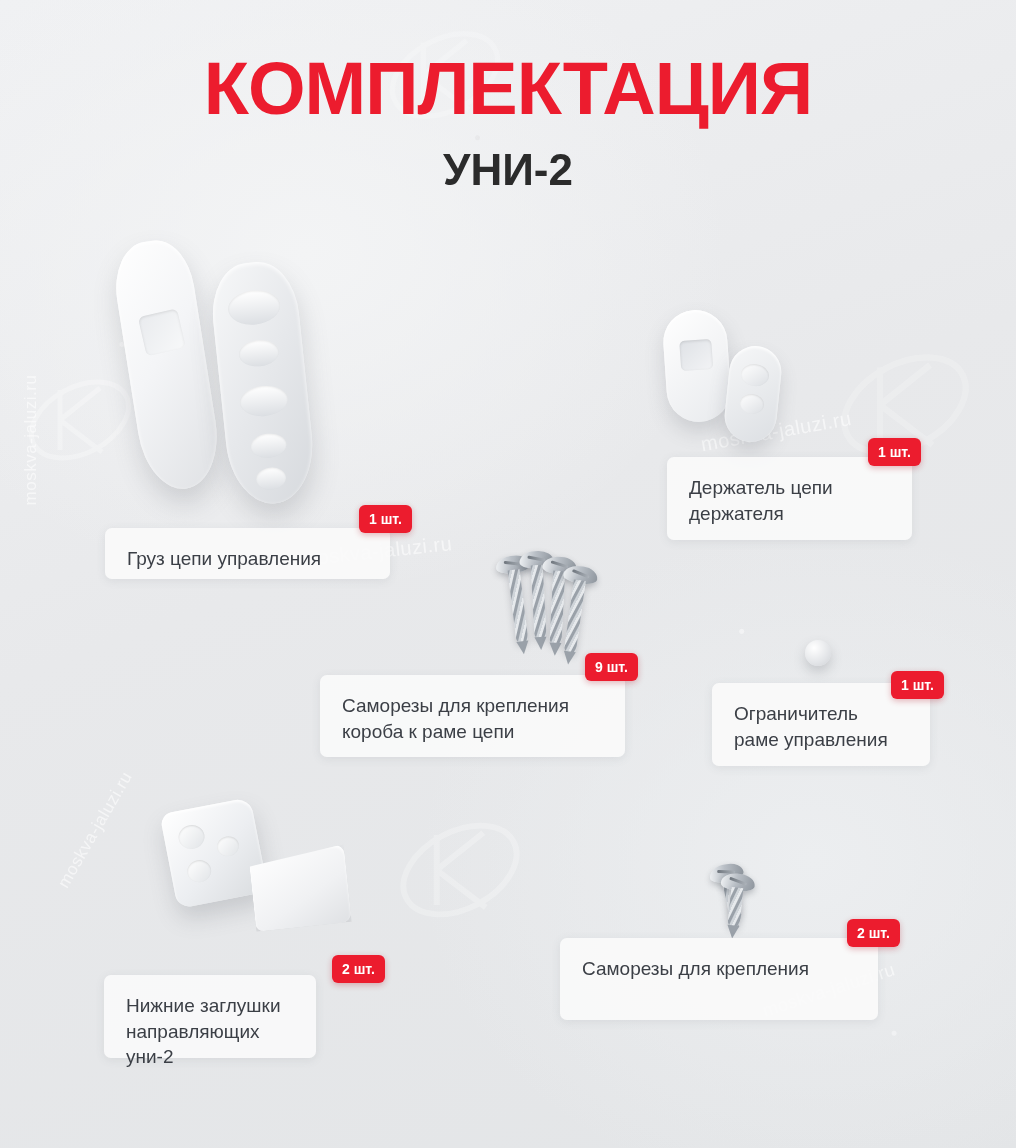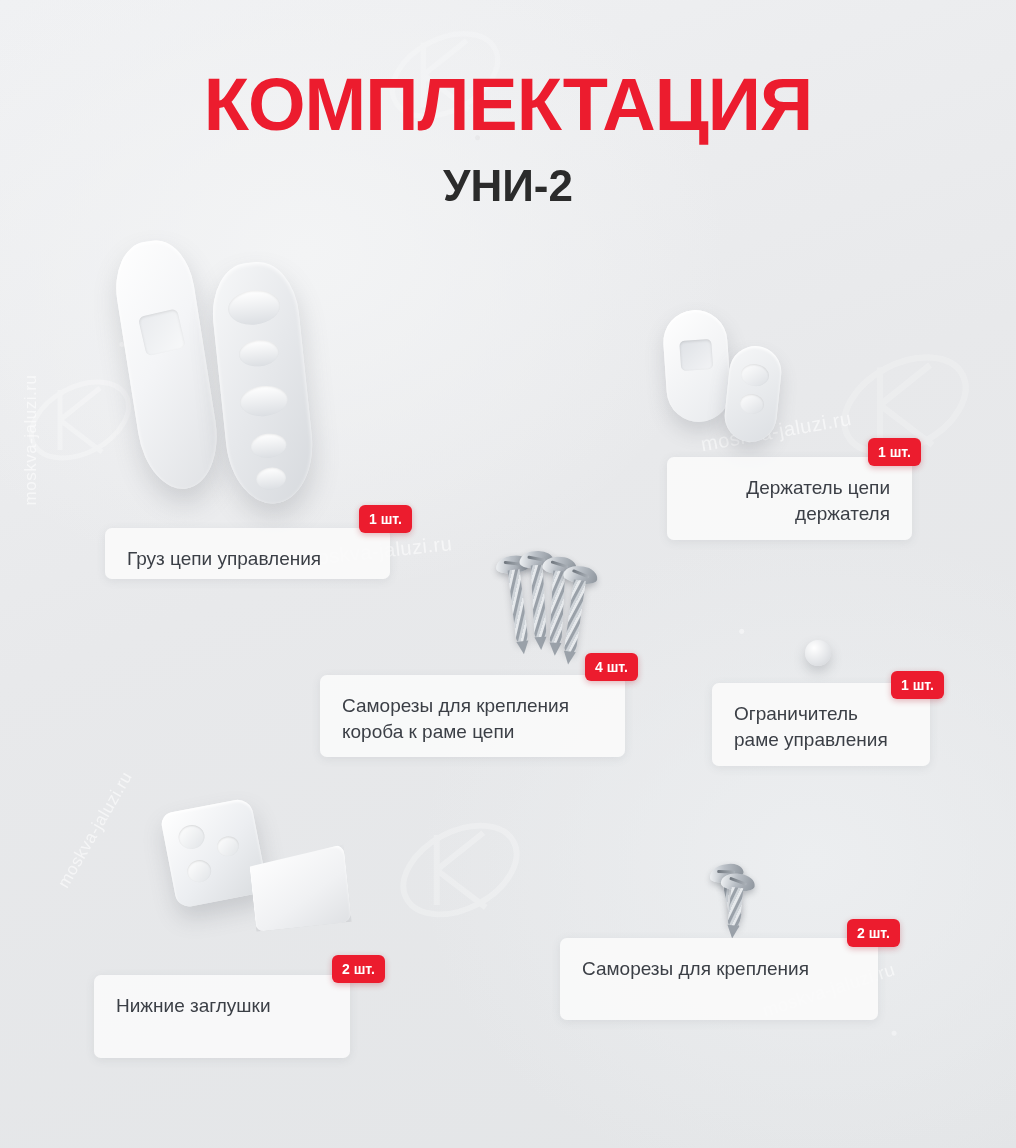--- a/index.html
+++ b/index.html
@@ -64,21 +64,21 @@
     left: 0;
     width: 100%;
     text-align: center;
   }
   .title {
     font-size: 74px;
     line-height: 1;
     font-weight: 700;
     color: #ec1c2e;
     letter-spacing: -1px;
-    margin: 16px;
+    margin: 0;
   }
   .subtitle {
     font-size: 44px;
     line-height: 1;
     font-weight: 700;
     color: #2b2b2b;
     margin: 22px 0 8px 0;
     letter-spacing: 0px;
   }
 
@@ -295,21 +295,21 @@
   </div>
   <div class="badge" style="left:359px; top:505px;">1 шт.</div>
 
   <div class="part" style="left:665px; top:310px; width:140px; height:140px;">
     <div class="holder-a"></div>
     <div class="holder-b">
       <div style="position:absolute;left:12px;top:18px;width:28px;height:22px;border-radius:50%;background:linear-gradient(140deg,#fff,#dcdfe3);box-shadow:inset 0 1px 2px rgba(0,0,0,.1);"></div>
       <div style="position:absolute;left:14px;top:48px;width:24px;height:20px;border-radius:50%;background:linear-gradient(140deg,#fff,#dcdfe3);box-shadow:inset 0 1px 2px rgba(0,0,0,.1);"></div>
     </div>
   </div>
-  <div class="caption" style="left:667px; top:457px; width:245px; height:83px;text-align:right;">
+  <div class="caption" style="left:667px; top:457px; width:245px; height:83px;">
     <div>Держатель цепи</div>
     <div>держателя</div>
   </div>
   <div class="badge" style="left:868px; top:438px;">1 шт.</div>
 
   <div class="part" style="left:495px; top:548px; width:130px; height:130px;">
     <div class="screw" style="left:0px; top:10px; transform:rotate(-7deg);">
       <div class="head"></div>
         <div class="shaft"></div>
         <div class="tip"></div>
@@ -327,41 +327,42 @@
     <div class="screw" style="left:70px; top:16px; transform:rotate(8deg);">
       <div class="head"></div>
         <div class="shaft"></div>
         <div class="tip"></div>
     </div>
   </div>
   <div class="caption" style="left:320px; top:675px; width:305px; height:82px;">
     <div>Саморезы для крепления</div>
     <div>короба к раме цепи</div>
   </div>
-  <div class="badge" style="left:585px; top:653px;">4 шт.</div>
+  <div class="badge" style="left:585px; top:653px;">9 шт.</div>
 
   <div class="part" style="left:805px; top:640px; width:40px; height:40px;">
     <div class="bead"></div>
   </div>
   <div class="caption" style="left:712px; top:683px; width:218px; height:83px;">
     <div>Ограничитель</div>
     <div>раме управления</div>
   </div>
   <div class="badge" style="left:891px; top:671px;">1 шт.</div>
 
   <div class="part" style="left:168px; top:805px; width:200px; height:160px;">
     <div class="cap-a">
       <div style="position:absolute;left:14px;top:16px;width:26px;height:24px;border-radius:50%;background:linear-gradient(140deg,#fff,#e1e4e7);box-shadow:inset 0 1px 2px rgba(0,0,0,.12);"></div>
       <div style="position:absolute;left:16px;top:52px;width:24px;height:22px;border-radius:50%;background:linear-gradient(140deg,#fff,#e1e4e7);box-shadow:inset 0 1px 2px rgba(0,0,0,.12);"></div>
       <div style="position:absolute;left:50px;top:34px;width:22px;height:20px;border-radius:50%;background:linear-gradient(140deg,#fff,#e1e4e7);box-shadow:inset 0 1px 2px rgba(0,0,0,.12);"></div>
     </div>
     <div class="cap-b"></div>
   </div>
-  <div class="caption" style="left:94px; top:975px; width:256px; height:83px;">
+  <div class="caption" style="left:104px; top:975px; width:212px; height:83px;">
     <div>Нижние заглушки</div>
+    <div>направляющих уни-2</div>
   </div>
   <div class="badge" style="left:332px; top:955px;">2 шт.</div>
 
   <div class="part" style="left:700px; top:868px; width:80px; height:80px;">
     <div class="screw screw-small" style="left:8px; top:0px; transform:rotate(-12deg);">
       <div class="head"></div>
         <div class="shaft"></div>
         <div class="tip"></div>
     </div>
     <div class="screw screw-small" style="left:22px; top:4px; transform:rotate(6deg);">

